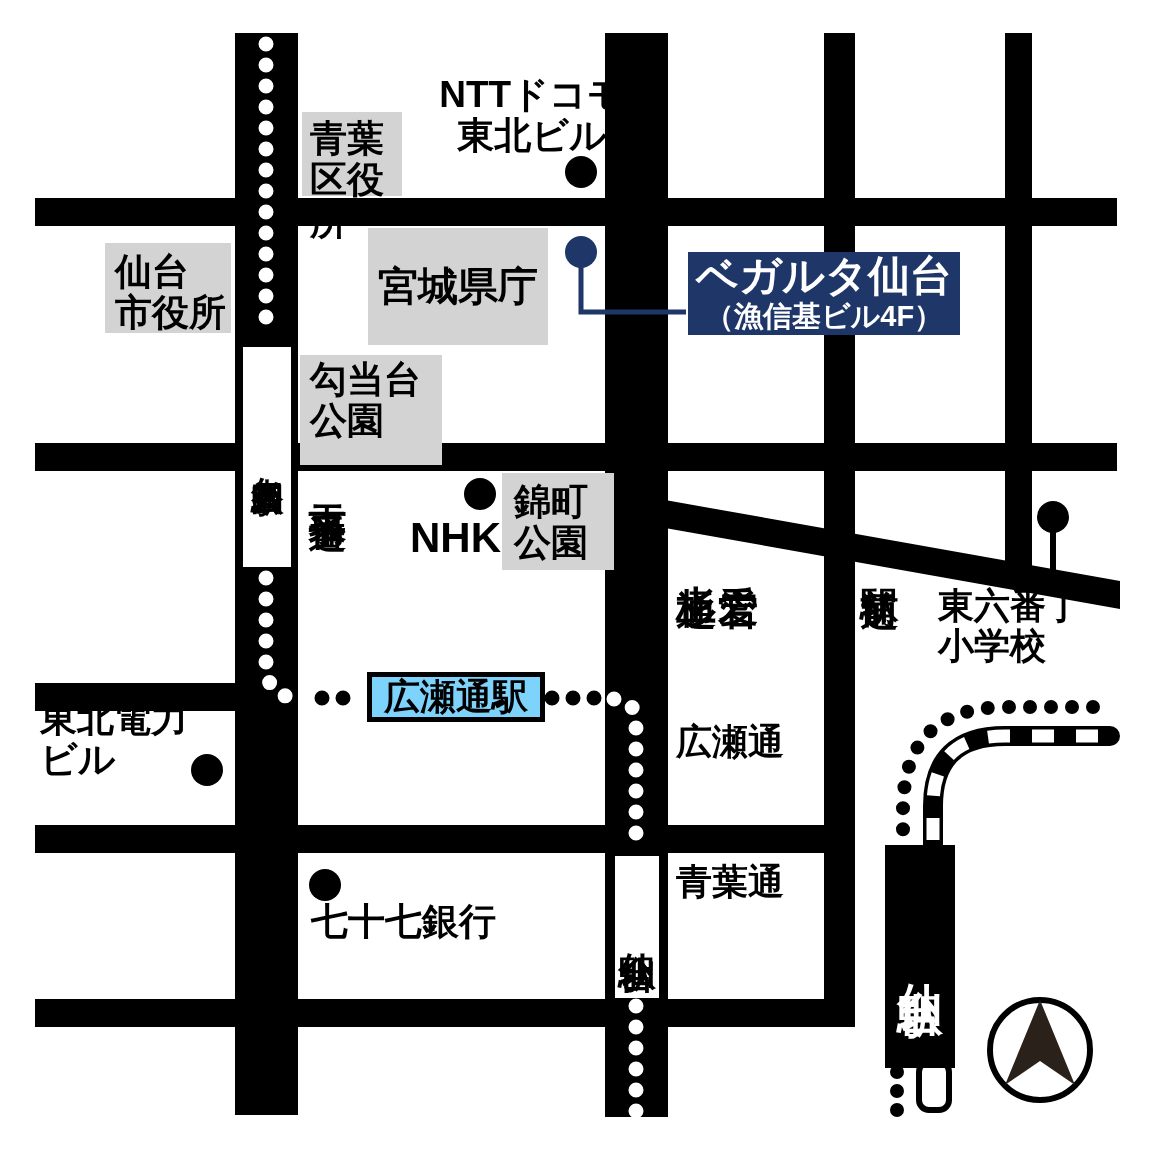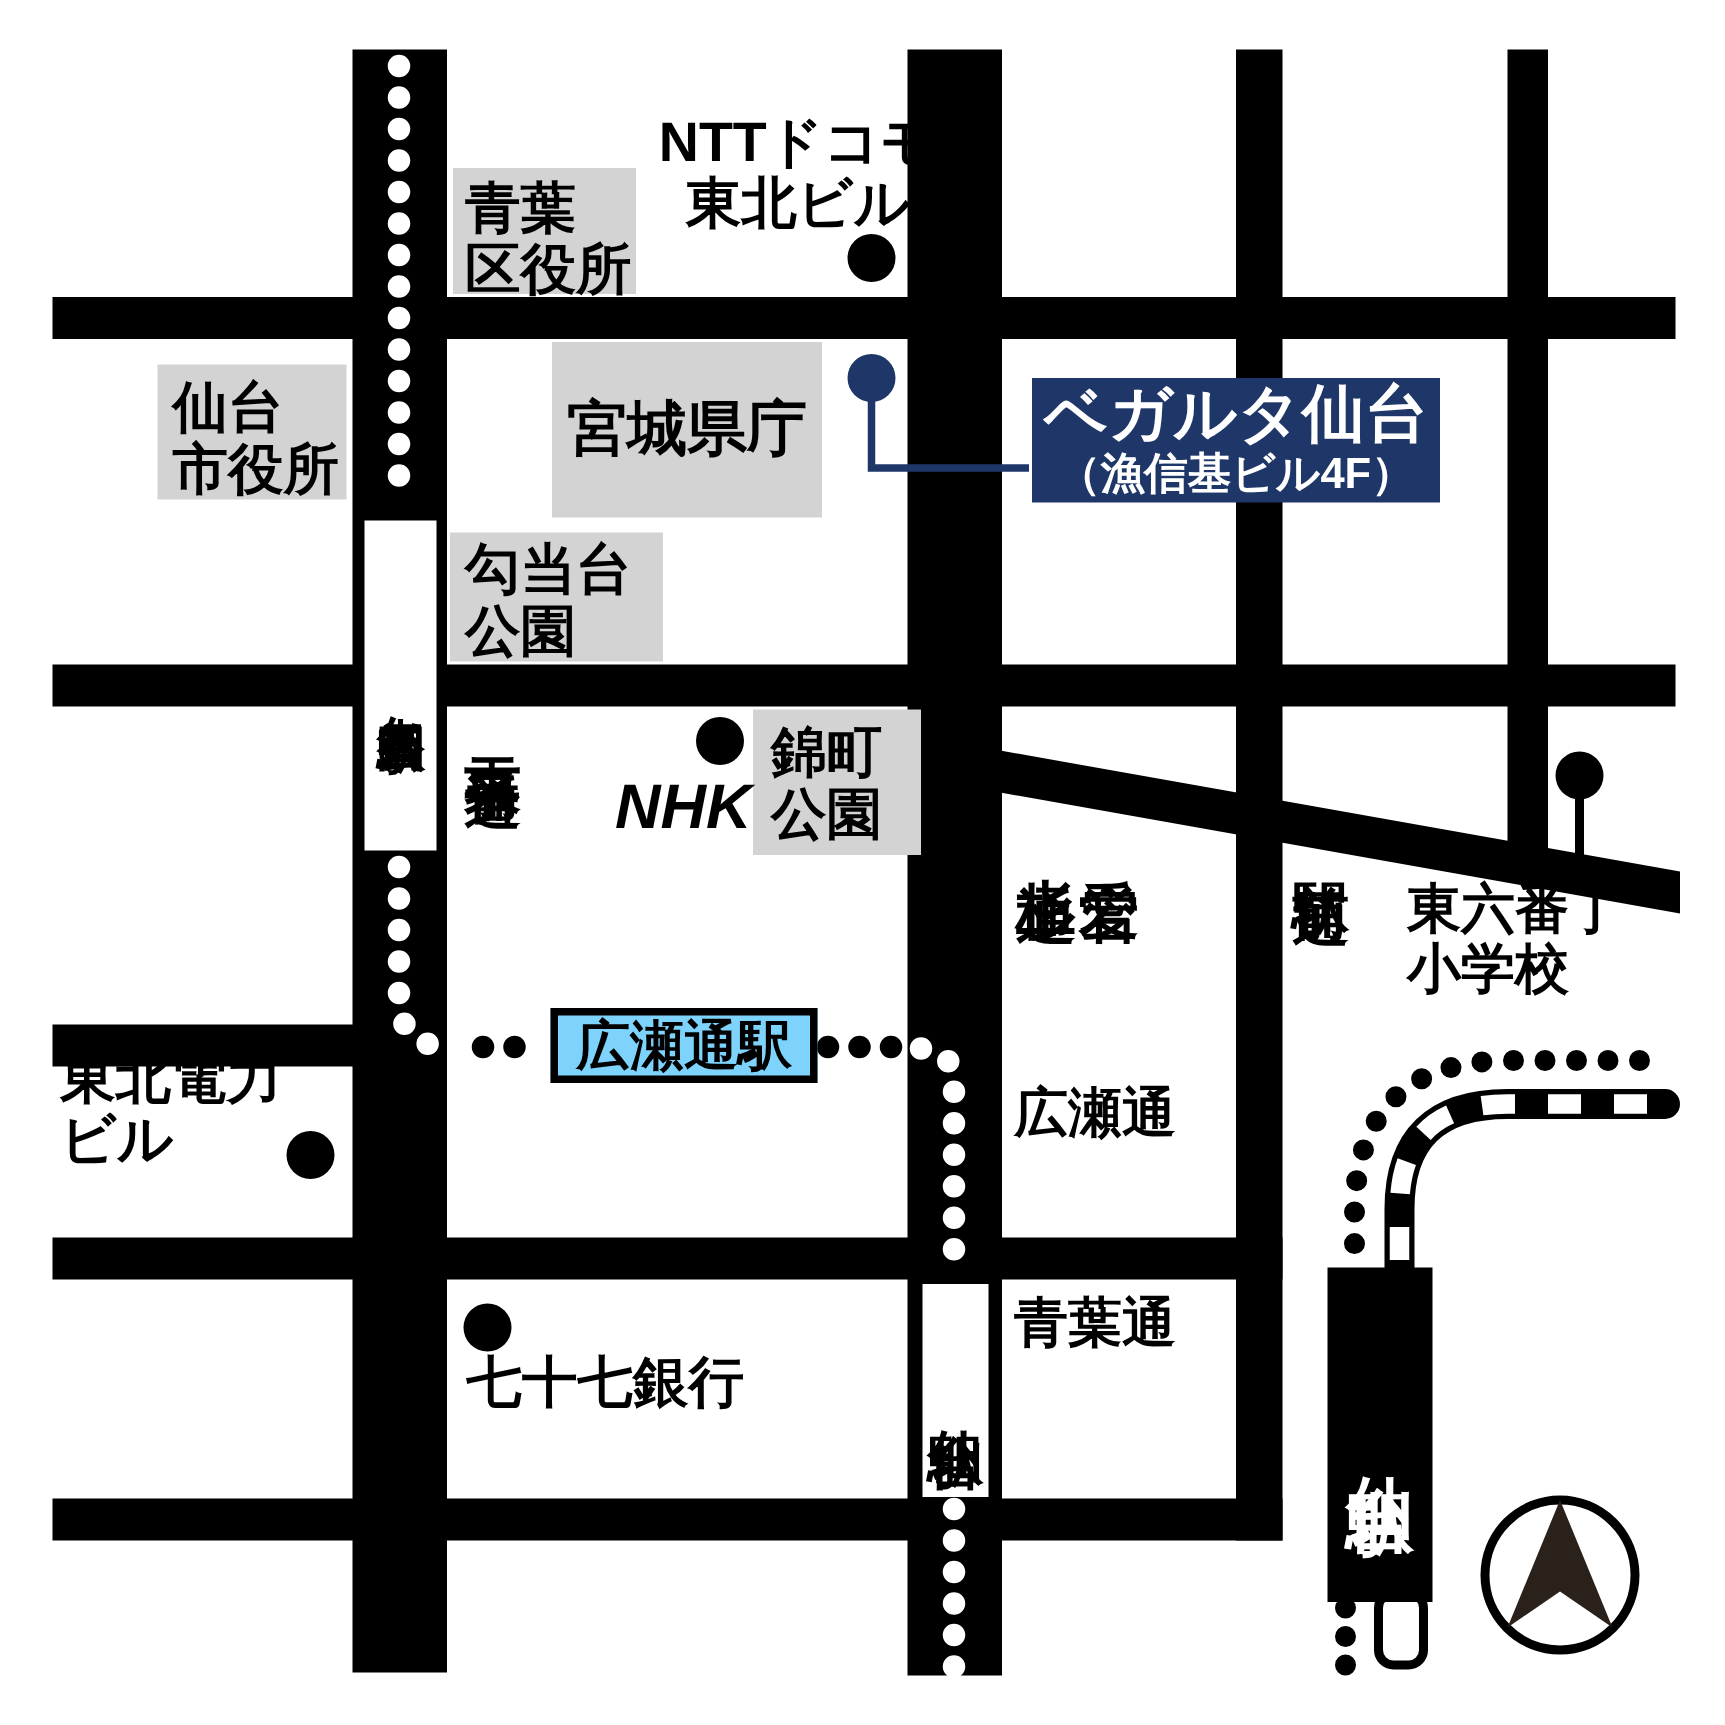--- a/index.html
+++ b/index.html
@@ -5,26 +5,26 @@
   html,body{margin:0;padding:0;background:#fff;}
   #map{position:relative;width:1150px;height:1150px;background:#ffffff;overflow:hidden;
        font-family:"Liberation Sans","DejaVu Sans",sans-serif;font-weight:bold;color:#000;}
   #base{position:absolute;left:0;top:0;}
   .label{position:absolute;white-space:pre-line;line-height:1.12;}
   .gray{background:#d3d3d4;}
   .vtext{writing-mode:vertical-rl;text-orientation:upright;letter-spacing:2px;}
   .center{display:flex;align-items:center;justify-content:center;text-align:center;}
 
   .ntt{left:428px;top:74px;width:208px;font-size:37px;text-align:center;}
-  .aoba-ward{left:302px;top:112px;width:122px;height:84px;font-size:37px;padding:6px 0 0 8px;box-sizing:border-box;}
+  .aoba-ward{left:302px;top:112px;width:100px;height:84px;font-size:37px;padding:6px 0 0 8px;box-sizing:border-box;}
   .city-hall{left:105px;top:243px;width:126px;height:90px;font-size:37px;padding:8px 0 0 10px;box-sizing:border-box;}
   .pref{left:368px;top:228px;width:180px;height:117px;font-size:40px;}
-  .kotodai-park{left:300px;top:355px;width:142px;height:86px;font-size:37px;padding:4px 0 0 10px;box-sizing:border-box;}
+  .kotodai-park{left:300px;top:355px;width:142px;height:110px;font-size:37px;padding:4px 0 0 10px;box-sizing:border-box;}
   .nishiki-park{left:502px;top:473px;width:112px;height:97px;font-size:37px;padding:8px 0 0 12px;box-sizing:border-box;}
-  .nhk{left:410px;top:514px;font-size:42px;font-style:italic;}
+  .nhk{left:410px;top:514px;font-size:42px;}
   .tohoku-elec{left:40px;top:698px;width:148px;font-size:37px;}
   .bank77{left:311px;top:901px;font-size:37px;}
   .rokubancho{left:938px;top:586px;font-size:36px;}
   .hirose-st{left:676px;top:722px;font-size:36px;}
   .aoba-st{left:676px;top:862px;font-size:36px;}
 
   .higashi-nibancho{left:306px;top:476px;height:210px;font-size:38px;}
   .atago-r{left:716px;top:553px;height:120px;font-size:40px;}
   .atago-l{left:674px;top:553px;height:170px;font-size:40px;}
   .ekimae{left:858px;top:558px;height:130px;font-size:38px;}

